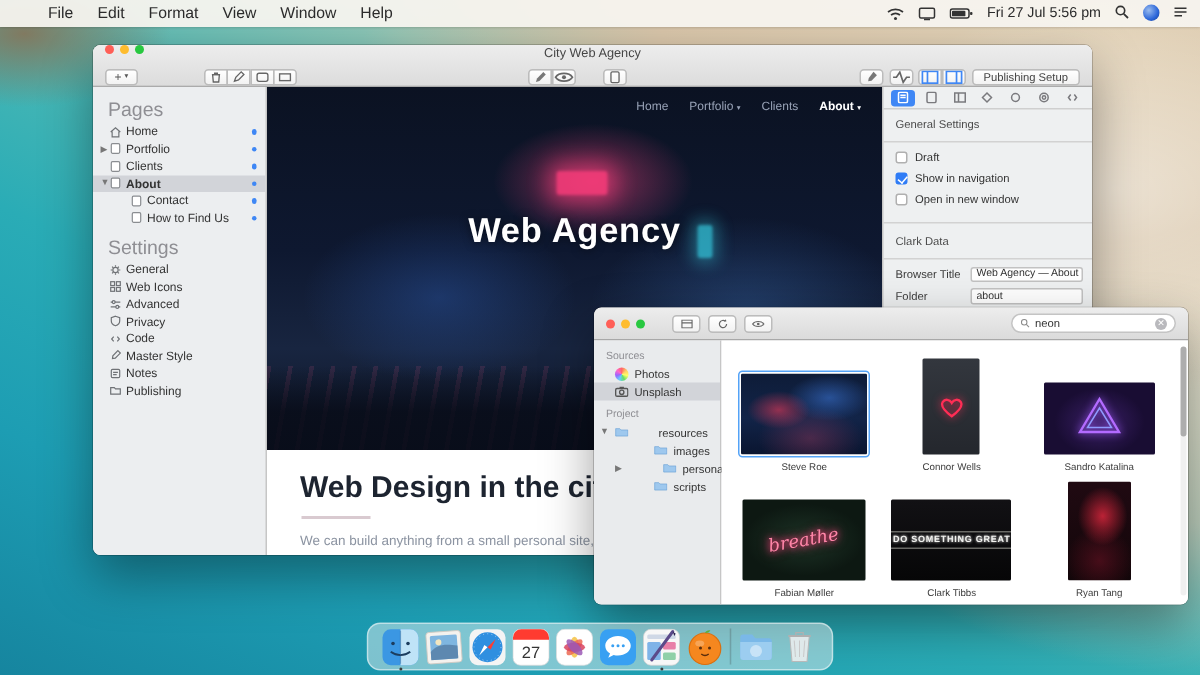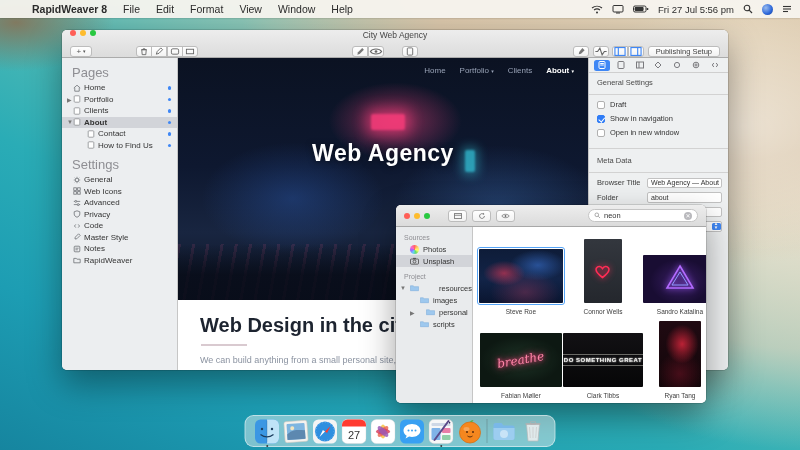--- a/index.html
+++ b/index.html
@@ -12,21 +12,21 @@
       radial-gradient(520px 420px at 100% 42%, rgba(238,230,212,.95) 0%, rgba(226,214,192,.7) 38%, transparent 62%),
       linear-gradient(205deg, #cfc0a4 0%, #c9bda2 16%, #8fc6b6 33%, #49b7b4 48%, #2aacb6 62%, #1d9db3 80%, #16859f 100%);
   }
   
   .menubar { position:absolute; top:0; left:0; right:0; height:18px; background:rgba(247,244,239,.94);
     display:flex; align-items:center; font-size:10.5px; color:#2b2b2b; padding:0 8px; z-index:50;
     box-shadow:0 0 2px rgba(0,0,0,.25); }
   .menubar .mitem { padding:0 8px; line-height:18px; }
   .menubar .appname { font-weight:bold; }
   .menubar .spacer { flex:1; }
-  .menubar .right { display:flex; align-items:center; gap:9px; font-size:9.5px; }
+  .menubar .right { display:flex; gap:9px; font-size:9.5px; }
   .mb-icon { width:12px; height:12px; display:inline-block; }
   .siri-dot { width:11px; height:11px; border-radius:50%; background:radial-gradient(circle at 35% 35%, #9be, #2b66d9 60%, #143a8c); display:inline-block; }
   
   .window { position:absolute; background:#fff; border-radius:5px; box-shadow:0 14px 34px rgba(0,0,0,.38), 0 0 0 0.5px rgba(0,0,0,.25); overflow:hidden; }
   .lights { display:flex; gap:4px; }
   .light { width:6px; height:6px; border-radius:50%; }
   .l-red{background:#ff5f57}.l-yel{background:#febc2e}.l-grn{background:#28c840}
   .btn { background:linear-gradient(#fff,#f2f2f2); border:0.5px solid #bcbcbc; border-radius:3px;
     display:inline-flex; align-items:center; justify-content:center; color:#555; }
   
@@ -91,40 +91,40 @@
   .chk.on:after { content:""; position:absolute; left:2px; top:0.5px; width:2.5px; height:4.5px;
     border:solid #fff; border-width:0 1.2px 1.2px 0; transform:rotate(40deg); }
   .fld-row { display:flex; align-items:center; padding:2px 6px 2px 8px; gap:4px; }
   .fld-label { width:46px; flex:none; color:#3c3c3c; }
   .fld-input { flex:1; height:10.5px; background:#fff; border:0.5px solid #c2c2c2; border-radius:2px;
     font-size:7px; color:#333; display:flex; align-items:center; padding:0 3px; white-space:nowrap; overflow:hidden; }
   .fld-select { position:relative; padding-right:11px; }
   .sel-step { position:absolute; right:0.5px; top:0.5px; bottom:0.5px; width:9px; border-radius:1.5px;
     background:#3f87f5; color:#fff; font-size:4.5px; display:flex; flex-direction:column; align-items:center; justify-content:center; line-height:4px; }
   
-  #res-win { left:396px; top:205px; width:310px; height:198px; z-index:20; }
+  #res-win { left:396px; top:205px; width:396px; height:198px; z-index:20; }
   .rw-chrome { height:22px; background:linear-gradient(#ededed,#dbdbdb); border-bottom:0.5px solid #a8a8a8;
     display:flex; align-items:center; padding:0 8px; gap:5px; }
   .rw-btn { width:19px; height:12px; font-size:7.5px; }
   .searchbox { margin-left:auto; width:110px; height:13px; background:#fff; border:0.5px solid #c4c4c4; border-radius:7px;
     display:flex; align-items:center; padding:0 5px; gap:3px; font-size:7.5px; color:#333; }
   .searchbox .mag { width:7px; height:7px; color:#8a8a8a; flex:none; }
   .searchbox input { border:0; outline:0; width:100%; font-size:7.5px; font-family:inherit; color:#333; background:transparent; }
   .searchbox .clear { width:8px; height:8px; border-radius:50%; background:#b9b9bd; color:#fff; font-size:6px;
     display:flex; align-items:center; justify-content:center; flex:none; }
   .rw-body { display:flex; height:176px; }
   .res-side { width:85px; background:#e9ebed; border-right:0.5px solid #c6c6c6; padding-top:5px; font-size:7.5px; color:#333; }
   .rs-header { color:#8e8e93; font-size:7px; padding:2px 0 2px 8px; }
   .rs-row { height:12px; display:flex; align-items:center; gap:4px; padding-left:14px; position:relative; }
   .rs-row.sel { background:#d2d4d9;text-align:center; }
   .rs-row .disc { position:absolute; left:4px; font-size:6px; color:#777; }
   .rs-row .fic { width:9px; height:8px; flex:none; }
   .fic svg { width:100%; height:100%; display:block; }
   .rs-row.ind1 { padding-left:14px;gap:20px; }
-  .rs-row.ind2 { padding-left:24px; }
+  .rs-row.ind2 { padding-left:40px; }
   .flower { width:9px; height:9px; border-radius:50%;
     background:conic-gradient(#f66,#fc6,#ff6,#6d6,#6cf,#96f,#f6c,#f66); }
   
   .res-grid { flex:1; background:#fff; position:relative; display:grid; grid-template-columns:1fr 1fr 1fr;
     padding:8px 10px 2px 6px; row-gap:2px; }
   .cell { display:flex; flex-direction:column; align-items:center; justify-content:flex-end; height:80px; }
   .thumb { position:relative; overflow:hidden; border-radius:1px; }
   .thumb.selected { outline:1.5px solid #54a3f7; outline-offset:1.5px; }
   .caption { font-size:6.5px; color:#3c3c3c; margin-top:5px; }
   .t-steveroe { width:84px; height:54px;
@@ -159,21 +159,20 @@
   .dicon { width:25px; height:25px; position:relative; }
   .dicon svg { width:100%; height:100%; display:block; }
   .dock-sep { width:1px; height:24px; background:rgba(60,60,60,.25); }
   .rundot { position:absolute; left:50%; transform:translateX(-50%); bottom:-3.5px; width:2.5px; height:2.5px; border-radius:50%; background:#3a3a3a; }
 </style>
 </head>
 <body>
 
 <div class="menubar">
   <span class="mitem"></span>
-  <span class="mitem appname">RapidWeaver 8</span>
   <span class="mitem">File</span>
   <span class="mitem">Edit</span>
   <span class="mitem">Format</span>
   <span class="mitem">View</span>
   <span class="mitem">Window</span>
   <span class="mitem">Help</span>
   <span class="spacer"></span>
   <span class="right">
     <span class="mb-icon">
         <svg viewBox="0 0 12 12">
@@ -424,21 +423,21 @@
             </svg>
           </span>
         <span>Notes</span>
       </div>
       <div class="sb-row">
         <span class="ric">
             <svg viewBox="0 0 10 10">
               <path d="M1 3h3l1 1h4v4.5H1z" fill="none" stroke="#6f7276"></path>
             </svg>
           </span>
-        <span>RapidWeaver</span>
+        <span>Publishing</span>
       </div>
     </div>
 
     <div class="preview">
       <div class="hero">
         <span class="neon-sign"></span>
         <span class="neon-sign2"></span>
         <div class="street"></div>
         <div class="site-nav">
           <span>Home</span>
@@ -505,21 +504,21 @@
       </div>
       <div class="chk-row">
         <span class="chk on"></span>
         <span>Show in navigation</span>
       </div>
       <div class="chk-row">
         <span class="chk"></span>
         <span>Open in new window</span>
       </div>
       <div class="insp-div" style="margin-top:8px"></div>
-      <div class="insp-sec">Meta Data</div>
+      <div class="insp-sec">Clark Data</div>
       <div class="insp-div"></div>
       <div class="fld-row">
         <span class="fld-label">Browser Title</span>
         <span class="fld-input">Web Agency — About Us</span>
       </div>
       <div class="fld-row">
         <span class="fld-label">Folder</span>
         <span class="fld-input">about</span>
       </div>
       <div class="fld-row">

